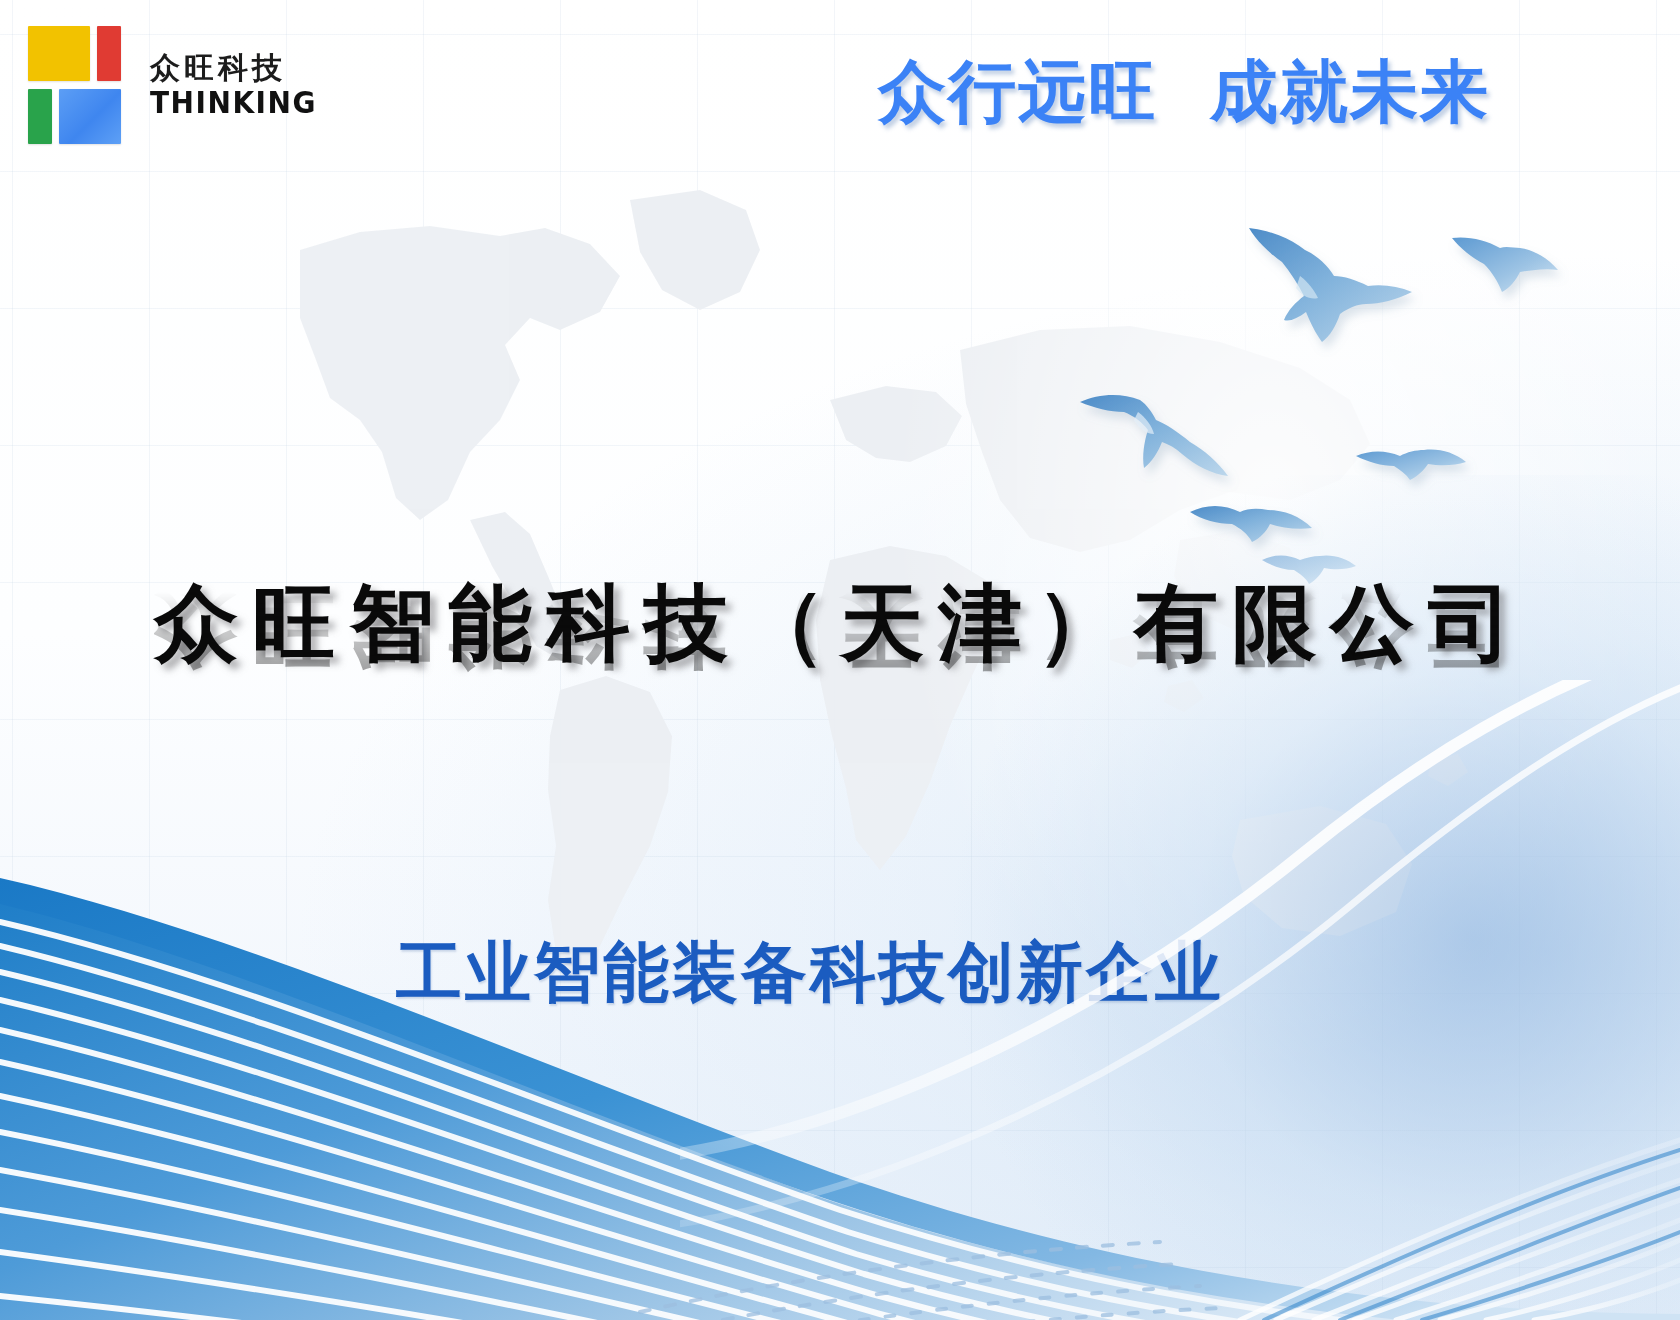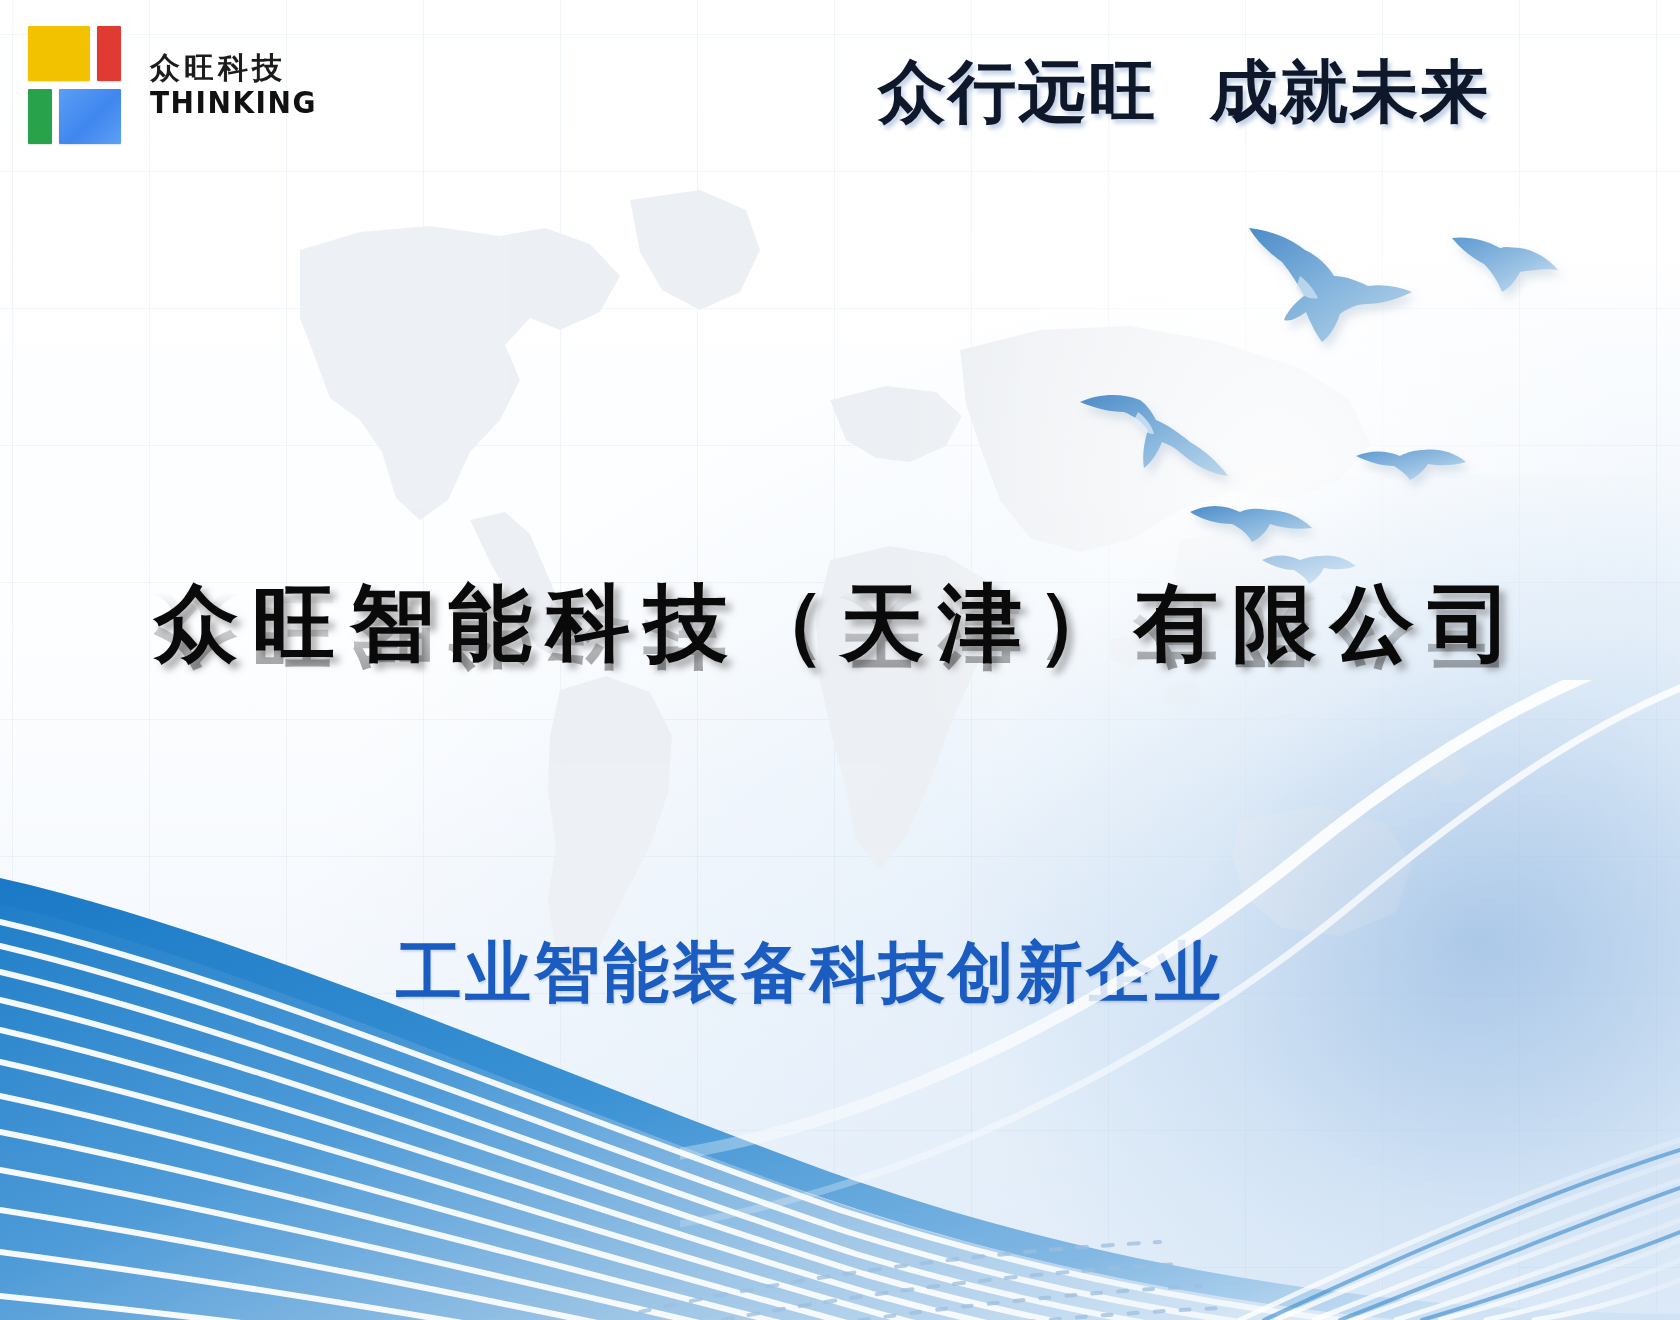--- a/index.html
+++ b/index.html
@@ -101,21 +101,21 @@
     transform-origin: left top;
   }
 
   
   .tagline {
     position: absolute;
     right: 190px;
     top: 58px;
     font-size: 68px;
     font-weight: 900;
-    color: #0f172a;
+    color: #3b82f6;
     letter-spacing: 2px;
     line-height: 1;
     white-space: nowrap;
     text-shadow: 3px 4px 4px rgba(120,150,195,0.45);
     font-family: "DejaVu Sans", "Liberation Sans", sans-serif;
   }
   .tagline .gap { display: inline-block; width: 52px; }
 
   
   .title-wrap {

